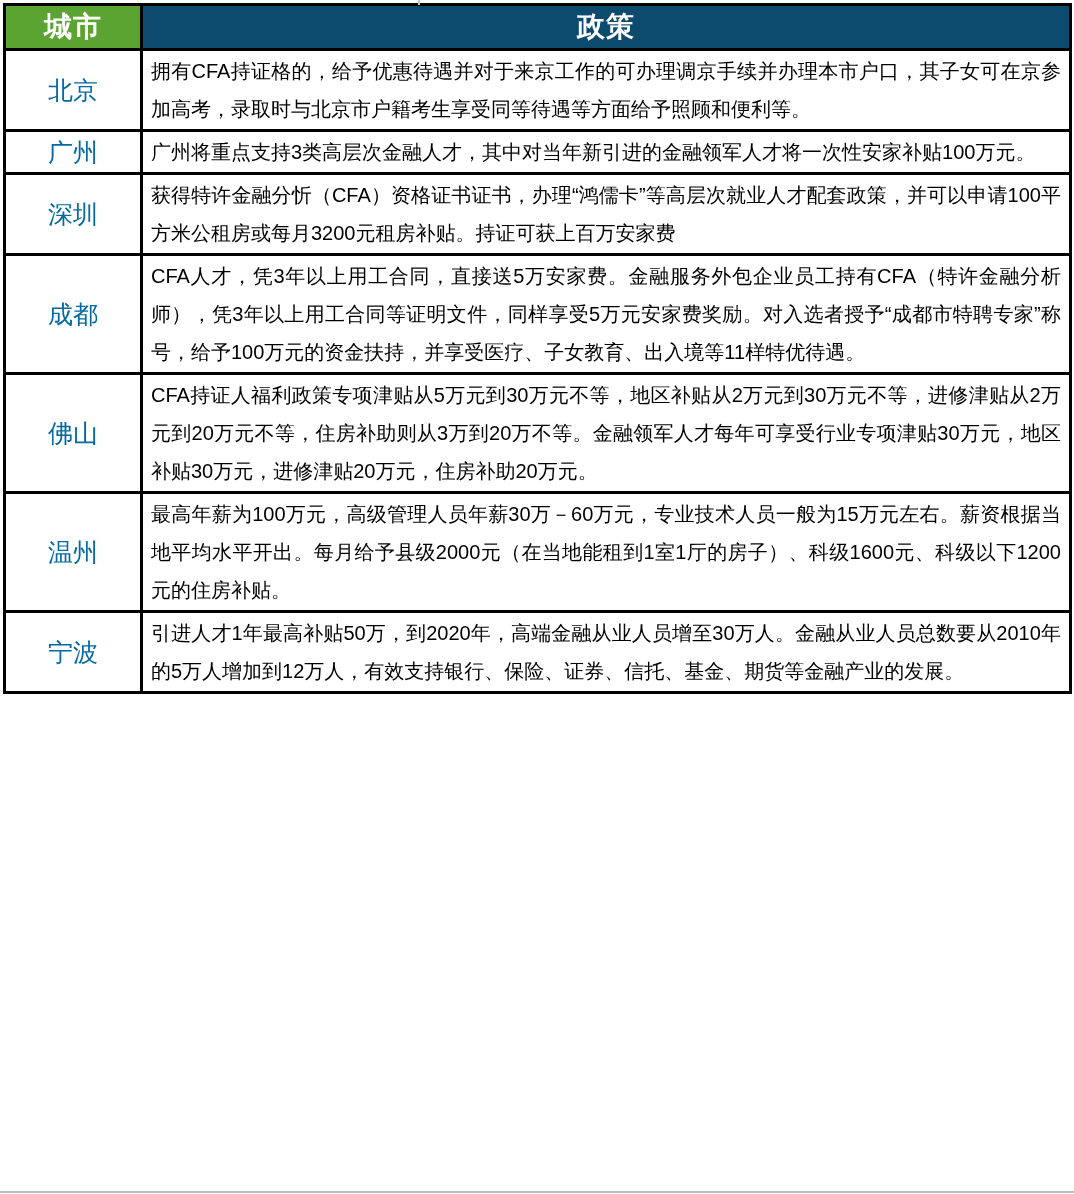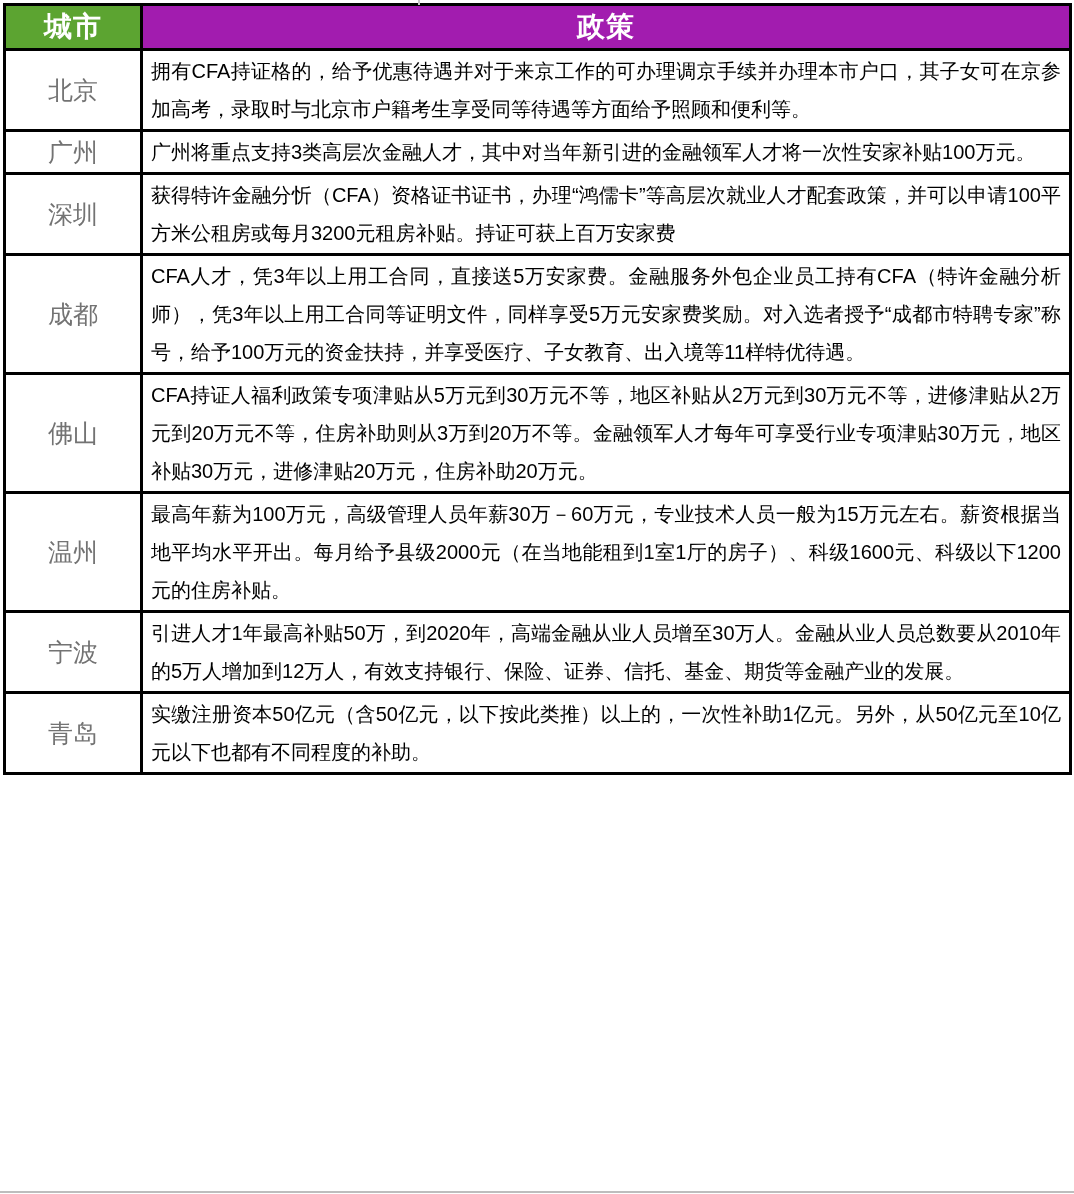--- a/index.html
+++ b/index.html
@@ -52,21 +52,21 @@
     font-weight: bold;
     text-align: center;
     height: 40px;
     padding: 1px 2px;
     letter-spacing: 1px;
   }
   td.city-cell {
     text-align: center;
     vertical-align: middle;
     font-size: 25px;
-    color: #737373;
+    color: #0369a1;
     padding: 1px 2px;
     background: #ffffff;
   }
   td.policy-cell {
     font-size: 20px;
     line-height: 38px;
     color: #000000;
     vertical-align: middle;
     padding: 1px 8px 1px 8px;
     background: #ffffff;
@@ -82,21 +82,21 @@
   <div class="grid-artifact-top"></div>
 
   <table class="policy-table">
     <colgroup>
       <col class="col-city">
       <col class="col-policy">
     </colgroup>
     <thead>
       <tr>
         <th style="background: rgb(92, 164, 49); color: rgb(255, 255, 255);">城市</th>
-        <th style="background: #a21caf; color: rgb(255, 255, 255);">政策</th>
+        <th style="background: #0c4a6e; color: rgb(255, 255, 255);">政策</th>
       </tr>
     </thead>
     <tbody id="table-body">
   <tr>
     <td class="city-cell">北京</td>
     <td class="policy-cell">拥有CFA持证格的，给予优惠待遇并对于来京工作的可办理调京手续并办理本市户口，其子女可在京参加高考，录取时与北京市户籍考生享受同等待遇等方面给予照顾和便利等。</td>
   </tr>
 
 
   <tr>
@@ -124,21 +124,17 @@
   <tr>
     <td class="city-cell">温州</td>
     <td class="policy-cell">最高年薪为100万元，高级管理人员年薪30万－60万元，专业技术人员一般为15万元左右。薪资根据当地平均水平开出。每月给予县级2000元（在当地能租到1室1厅的房子）、科级1600元、科级以下1200元的住房补贴。</td>
   </tr>
 
   <tr>
     <td class="city-cell">宁波</td>
     <td class="policy-cell">引进人才1年最高补贴50万，到2020年，高端金融从业人员增至30万人。金融从业人员总数要从2010年的5万人增加到12万人，有效支持银行、保险、证券、信托、基金、期货等金融产业的发展。</td>
   </tr>
 
-  <tr>
-    <td class="city-cell">青岛</td>
-    <td class="policy-cell">实缴注册资本50亿元（含50亿元，以下按此类推）以上的，一次性补助1亿元。另外，从50亿元至10亿元以下也都有不同程度的补助。</td>
-  </tr>
 </tbody>
   </table>
 
   <div class="grid-artifact-bottom"></div>
 </div>
 
 </body></html>

